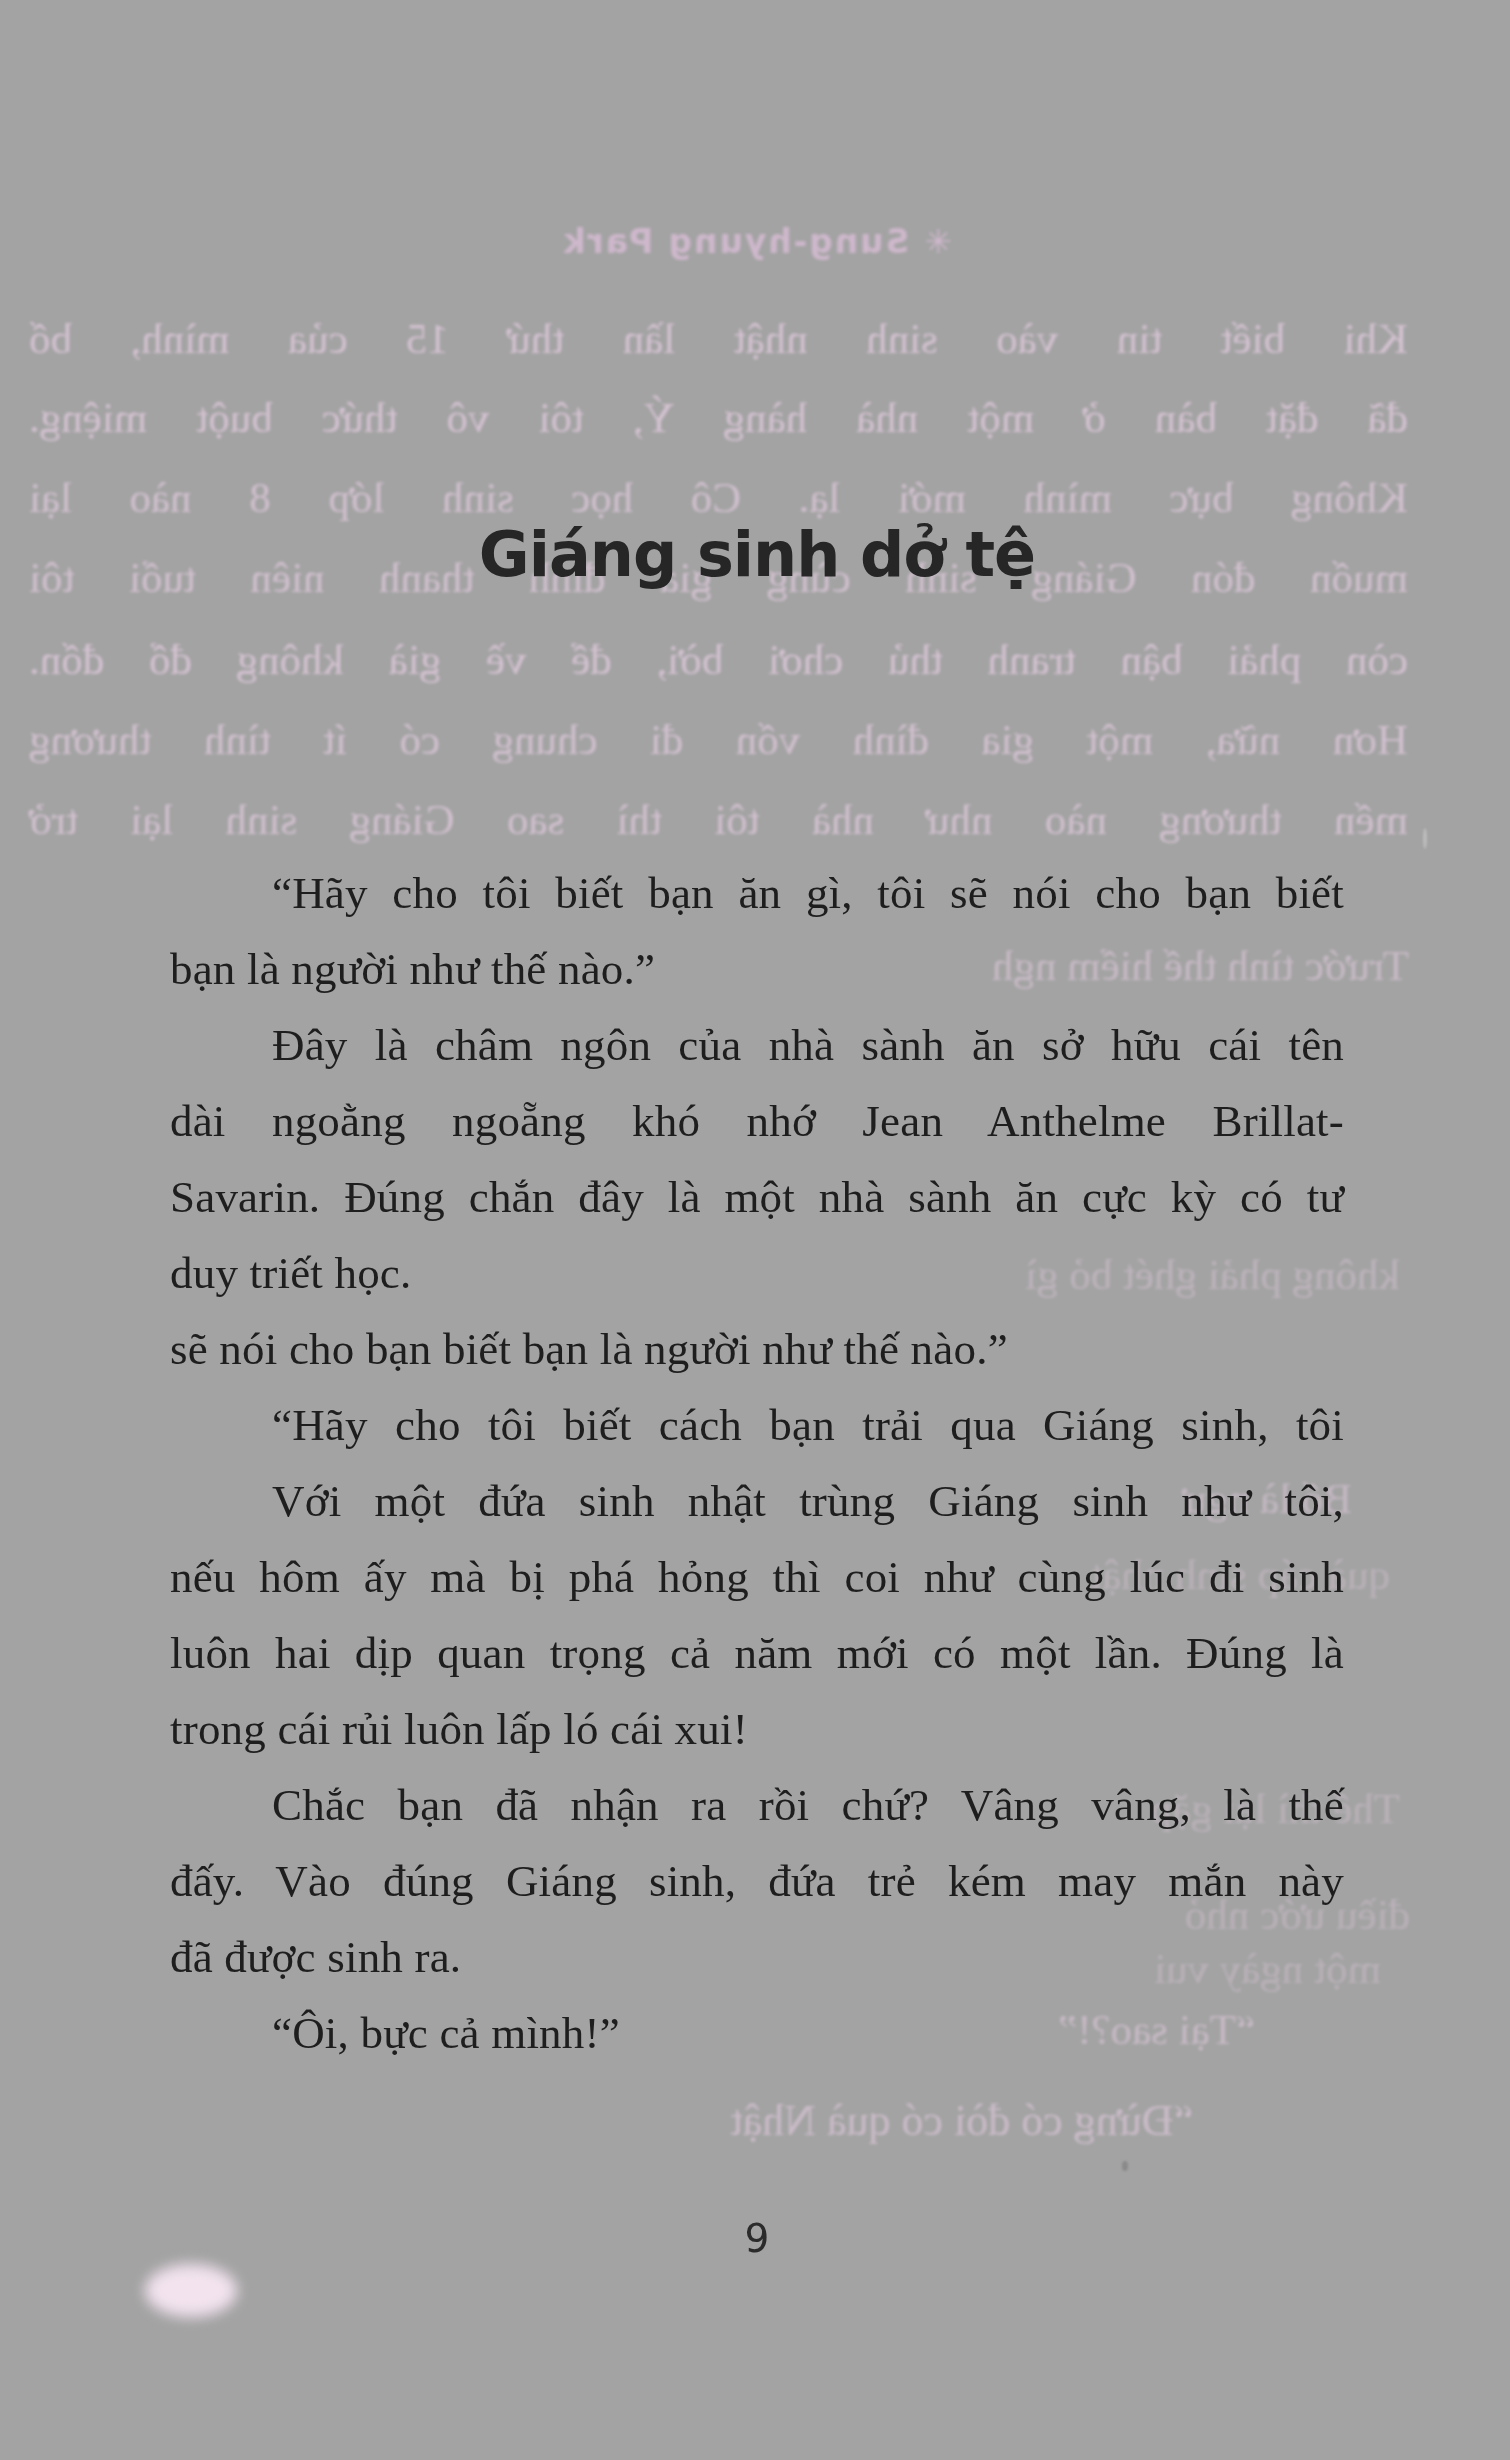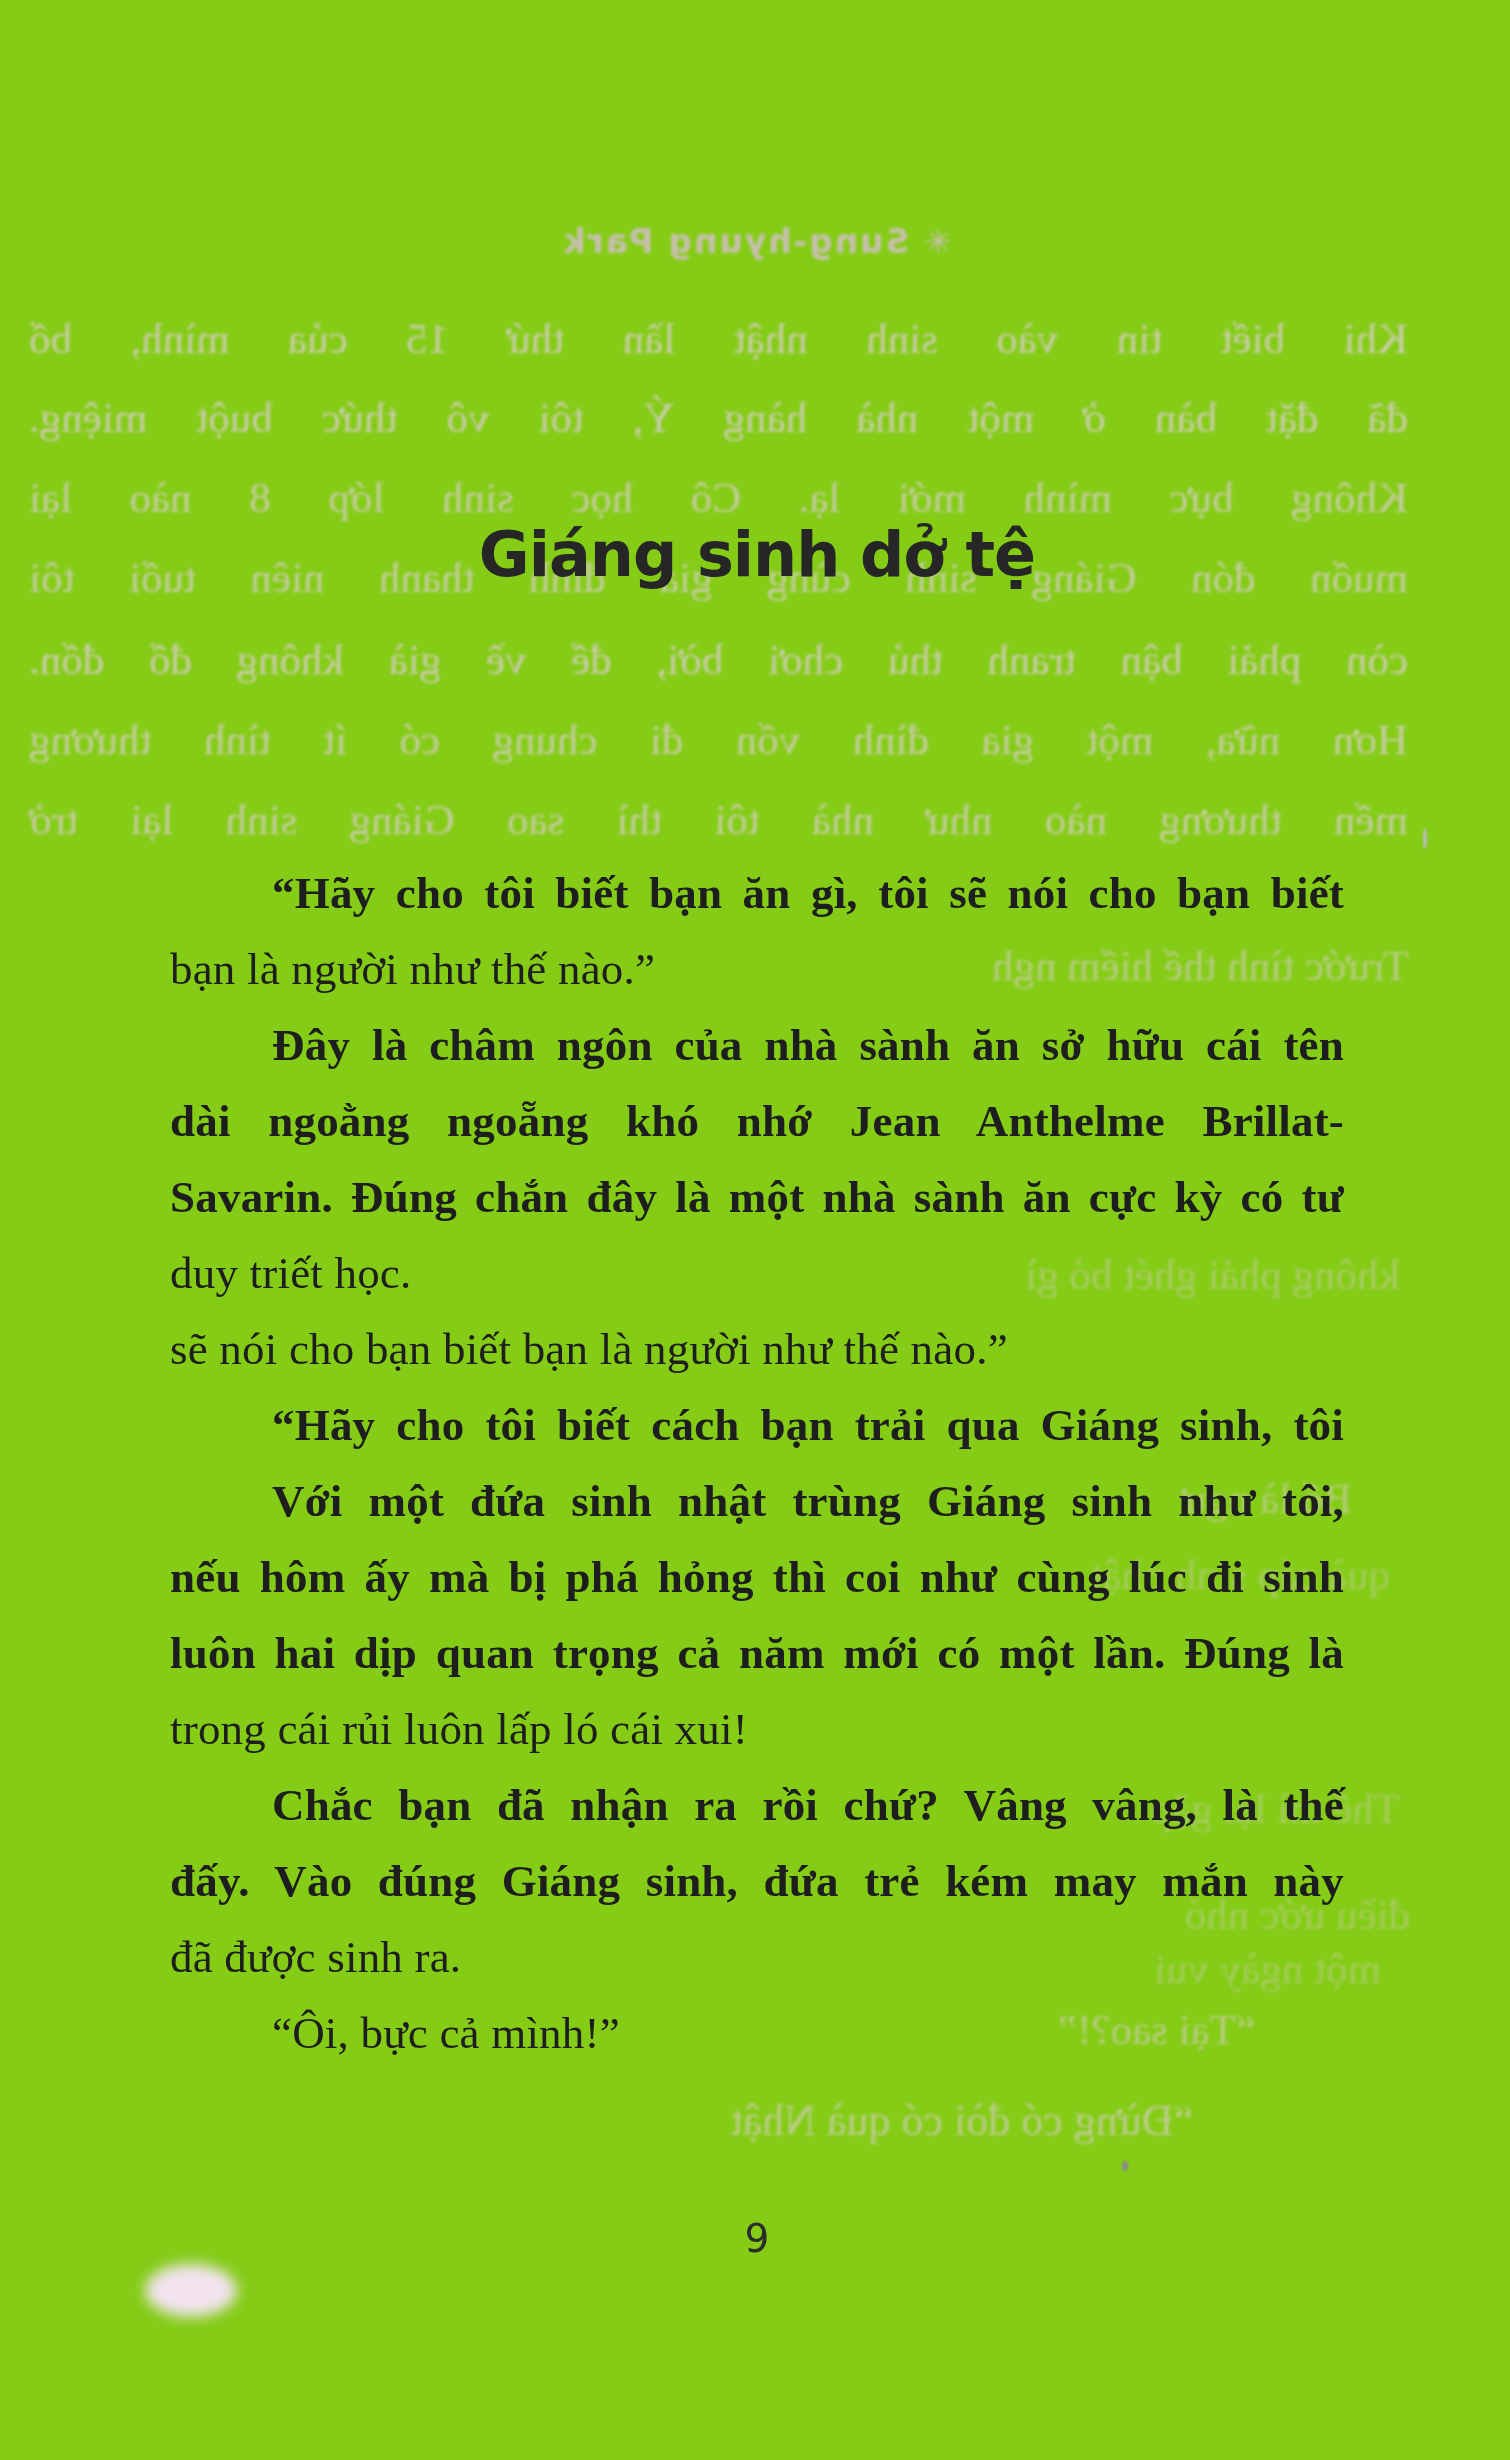--- a/index.html
+++ b/index.html
@@ -1,19 +1,19 @@
 <!DOCTYPE html>
 <html><head>
 <meta charset="utf-8">
 <style>
   html,body{margin:0;padding:0;background:#e8e8e8;}
   #page{
     position:relative;
     width:1510px;height:2460px;
-    background:#84cc16;
+    background:#a3a3a3;
     overflow:hidden;
     font-family:"Liberation Serif", serif;
   }
   
   #bleed-layer{position:absolute;inset:0;}
   .ghost{
     position:absolute;
     transform:scaleX(-1);
     filter:blur(1.4px);
     white-space:nowrap;
@@ -54,21 +54,20 @@
   #body-text .line{
     height:76px;
     line-height:76px;
     white-space:nowrap;
     letter-spacing:0.2px;
   }
   #body-text .line.justify{
     white-space:normal;
     text-align:justify;
     text-align-last:justify;
-    font-weight:bold;
   }
   #body-text .line.indent{padding-left:102px;}
   #page-number{
     position:absolute;
     left:170px;top:2216px;width:1174px;
     text-align:center;
     font-family:"DejaVu Sans", sans-serif;
     font-size:39px;
     color:#2b2b2b;
   }

